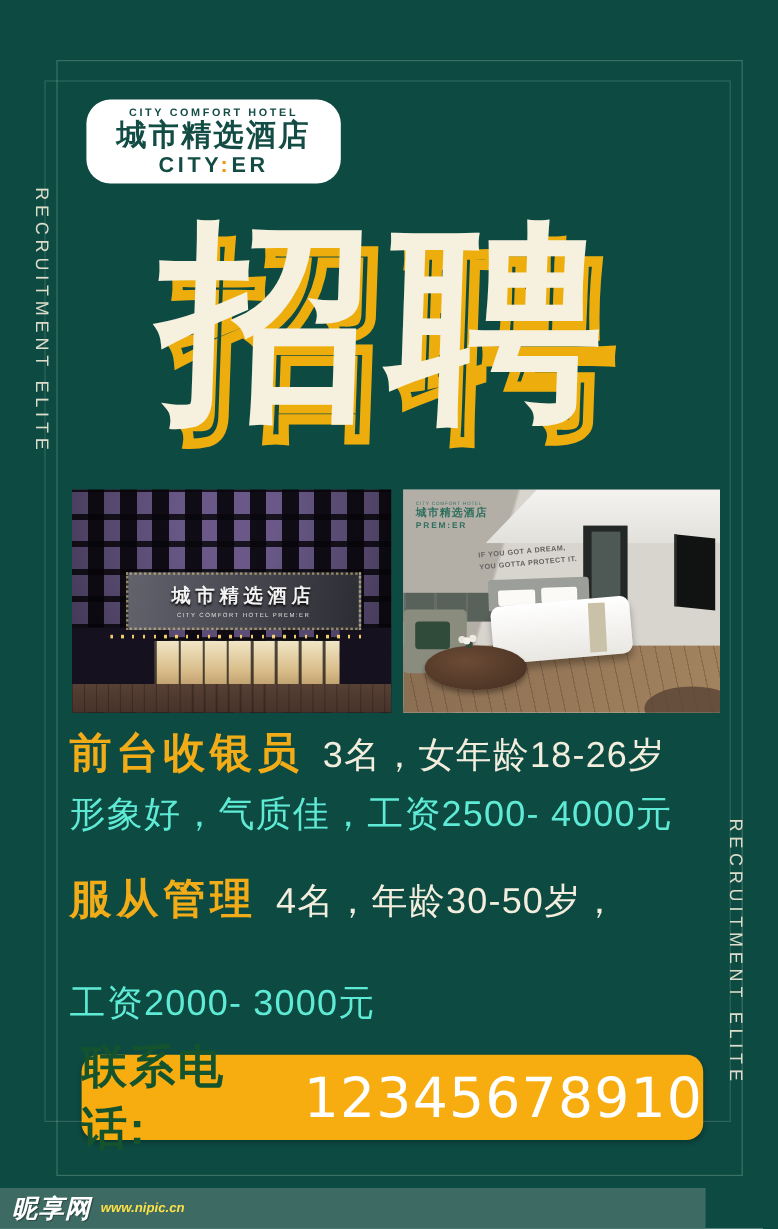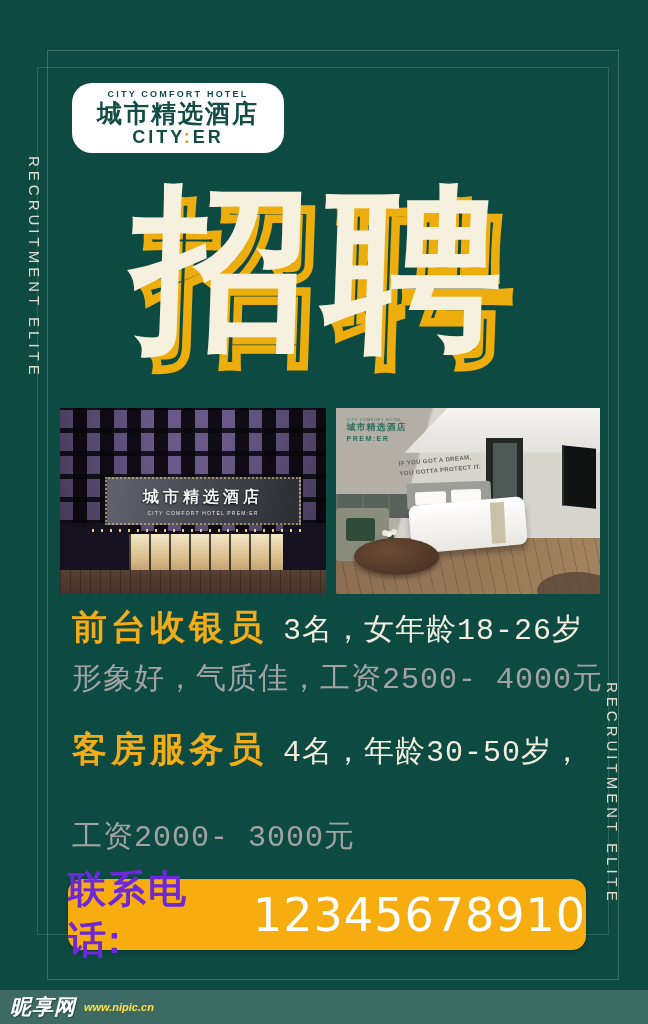--- a/index.html
+++ b/index.html
@@ -81,34 +81,34 @@
     box-shadow:5px -2px 0 #EFEBE2,-4px -1px 0 #Eae6dd,2px 3px 0 #3A4A3A;}
   .room-rug{right:-6%;bottom:-8%;width:30%;height:20%;background:#5C4636;border-radius:50%;opacity:.85;}
   .room-quote{left:24%;top:26%;transform:rotate(-5deg);font-size:6px;font-weight:bold;line-height:1.6;
     color:#63625E;letter-spacing:.4px;}
   .room-logo{left:4%;top:5%;line-height:1.3;}
   .room-logo-tagline{font-size:4px;color:#3E7567;letter-spacing:.6px;}
   .room-logo-cn{font-size:9px;font-weight:bold;color:#2F6F5F;letter-spacing:1px;}
   .room-logo-en{font-size:7px;font-weight:bold;color:#2F6F5F;letter-spacing:1.5px;}
 
   
-  .job-line{position:absolute;left:72px;white-space:nowrap;font-family:Liberation Mono, monospace;}
+  .job-line{position:absolute;left:58px;white-space:nowrap;}
   .job-title{font-size:35px;font-weight:bold;color:#F2AC17;letter-spacing:4px;}
   .job-detail{font-size:30px;color:#F2EDDC;letter-spacing:1px;margin-left:16px;}
-  .job-detail2{font-size:30px;color:#a3a3a3;letter-spacing:1px;}
+  .job-detail2{font-size:30px;color:#5eead4;letter-spacing:1px;}
   .note-line{position:absolute;left:68px;top:838px;font-size:23px;color:#F2EDDC;letter-spacing:.5px;white-space:nowrap;}
 
   
   .contact-btn{position:absolute;left:68px;top:879px;width:518px;height:71px;background:#F7AC0F;border-radius:14px;
     display:flex;align-items:center;justify-content:center;gap:12px;box-shadow:0 2px 4px rgba(0,0,0,.25);}
-  .contact-label{font-size:38px;font-weight:bold;color:#6d28d9;letter-spacing:2px;}
+  .contact-label{font-size:38px;font-weight:bold;color:#14532d;letter-spacing:2px;}
   .contact-phone{font-size:46px;font-weight:normal;color:#FFFFFF;letter-spacing:1px;font-family:"DejaVu Sans",sans-serif;}
 
   
-  .footer-bar{position:absolute;left:0;top:990px;width:648px;height:34px;background:#3D6B63;
+  .footer-bar{position:absolute;left:0;top:990px;width:588px;height:34px;background:#3D6B63;
     display:flex;align-items:center;padding:0 10px;box-sizing:border-box;}
   .site-name{font-size:21px;font-weight:bold;font-style:italic;color:#FFFFFF;letter-spacing:1px;text-shadow:1px 1px 0 rgba(0,0,0,.3);}
   .site-url{font-size:11px;font-weight:bold;font-style:italic;color:#fde047;margin-left:8px;}
   .image-id{margin-left:auto;background:rgba(8,35,30,.45);color:#EDEDED;font-size:12px;padding:3px 8px;white-space:nowrap;}
 </style>
 </head>
 <body>
 
 <div class="stage">
 
@@ -176,21 +176,21 @@
   </div>
 
   <div class="job-line" style="top:604px;">
     <span class="job-title">前台收银员</span><span class="job-detail">3名，女年龄18-26岁</span>
   </div>
   <div class="job-line" style="top:658px;">
     <span class="job-detail2">形象好，气质佳，工资2500- 4000元</span>
   </div>
 
   <div class="job-line" style="top:726px;">
-    <span class="job-title">客房服务员</span><span class="job-detail">4名，年龄30-50岁，</span>
+    <span class="job-title">服从管理</span><span class="job-detail">4名，年龄30-50岁，</span>
   </div>
   <div class="job-line" style="top:780px;margin-top:36px;">
     <span class="job-detail2">工资2000- 3000元</span>
   </div>
 
 
   <div class="contact-btn">
     <span class="contact-label">联系电话:</span>
     <span class="contact-phone">12345678910</span>
   </div>

